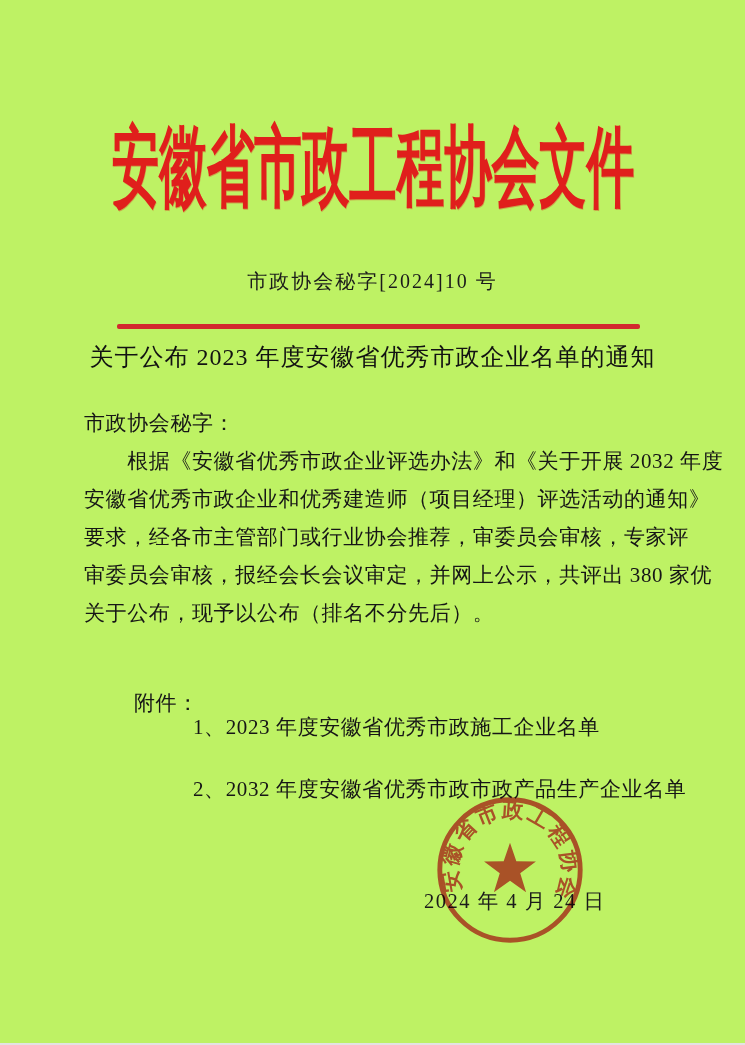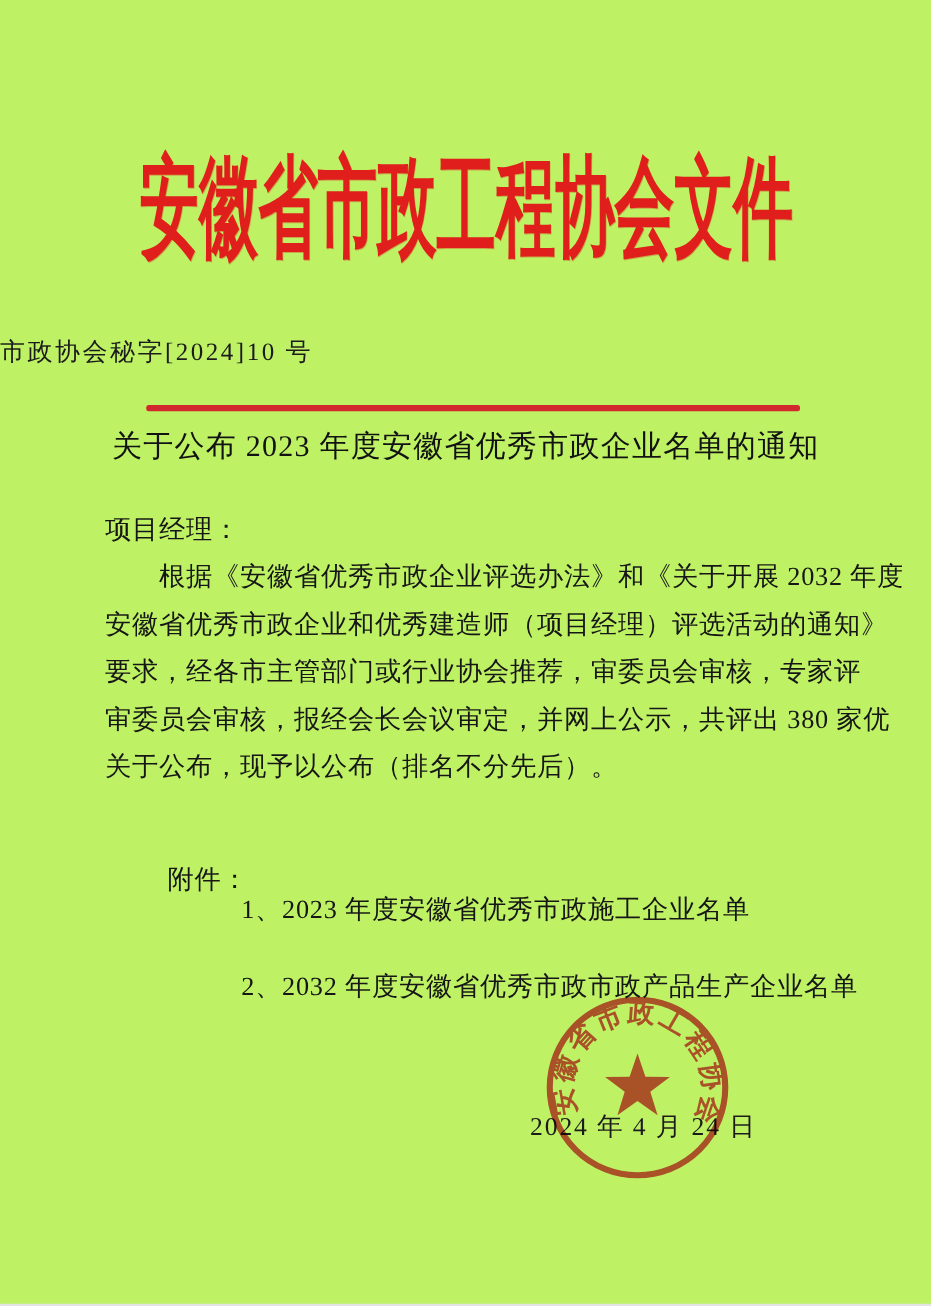--- a/index.html
+++ b/index.html
@@ -38,21 +38,21 @@
     transform: translateX(-50%) scaleX(0.54);
     text-shadow: 1px 1px 0 rgba(224, 31, 28, 0.35);
   }
 
   
   .doc-number {
     position: absolute;
     left: 0;
     top: 268px;
     width: 100%;
-    text-align: left;
+    text-align: center;
     font-size: 20px;
     letter-spacing: 2px;
     color: #1b1b1b;
   }
 
   
   .red-line {
     position: absolute;
     left: 117px;
     top: 324px;
@@ -149,21 +149,21 @@
 
   <div class="red-header">安徽省市政工程协会文件</div>
 
   <div class="doc-number">市政协会秘字[2024]10 号</div>
 
   <div class="red-line"></div>
 
   <div class="doc-title">关于公布 2023 年度安徽省优秀市政企业名单的通知</div>
 
   <div class="body-block">
-    <div class="body-line">项目经理：</div>
+    <div class="body-line">市政协会秘字：</div>
     <div>
 
         <div class="body-line">　　根据《安徽省优秀市政企业评选办法》和《关于开展 2032 年度</div>
 
         <div class="body-line">安徽省优秀市政企业和优秀建造师（项目经理）评选活动的通知》</div>
 
         <div class="body-line">要求，经各市主管部门或行业协会推荐，审委员会审核，专家评</div>
 
         <div class="body-line">审委员会审核，报经会长会议审定，并网上公示，共评出 380 家优</div>
 

